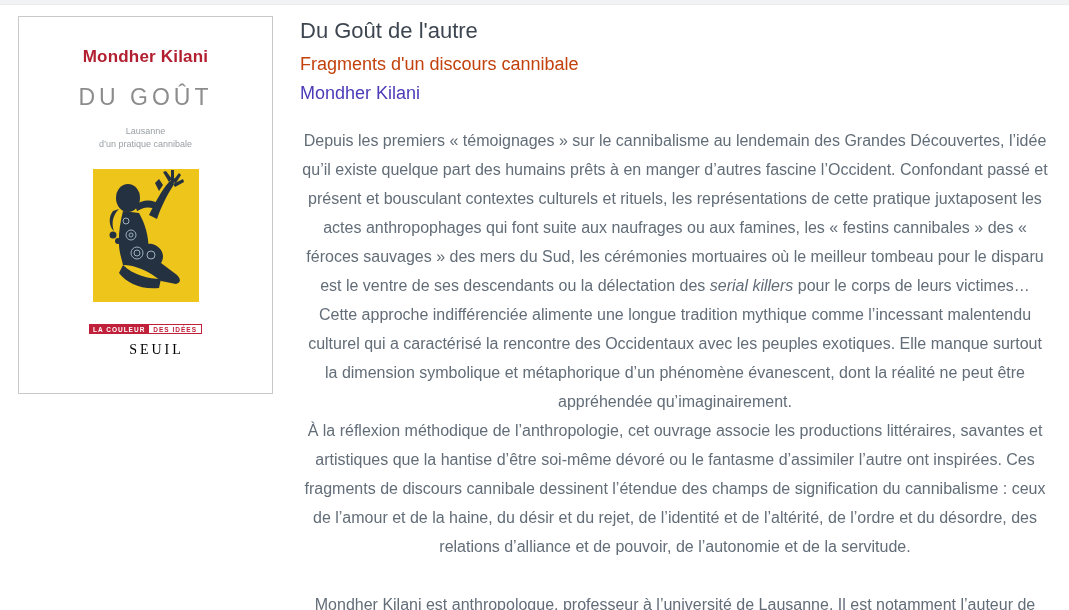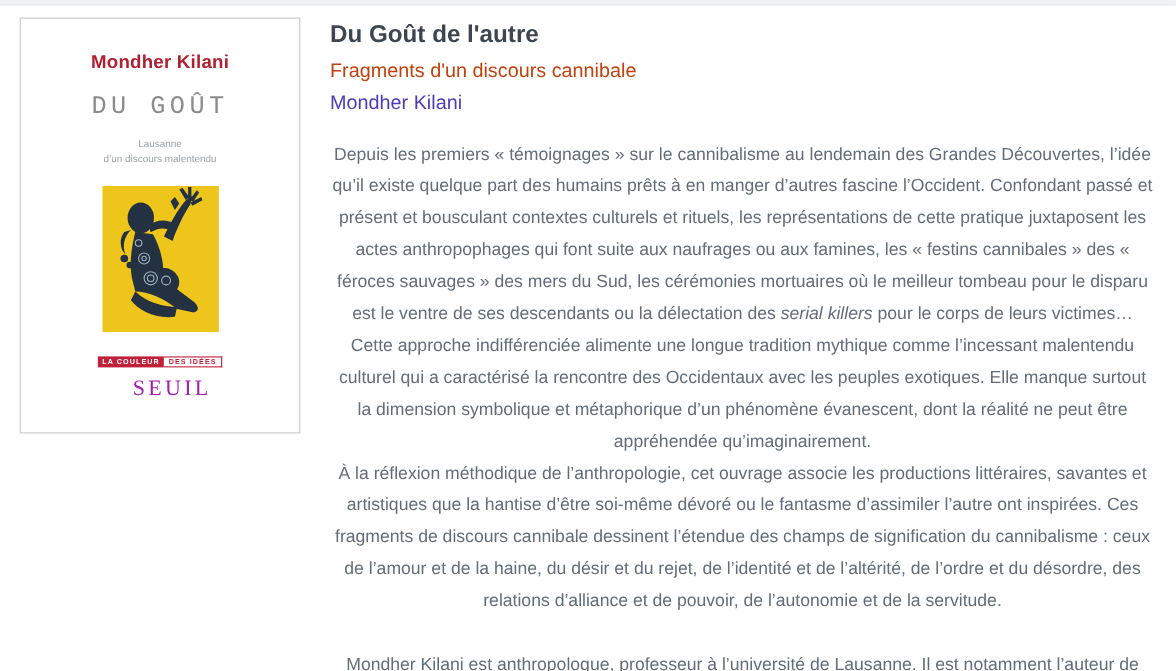--- a/index.html
+++ b/index.html
@@ -7,37 +7,37 @@
               font-family:"Liberation Sans", sans-serif; }
   .top-strip { position:absolute; left:0; top:0; width:1069px; height:5px;
                background:#f1f2f3; border-bottom:1px solid #ececec; }
 
   
   .cover-card { position:absolute; left:18px; top:16px; width:255px; height:378px;
                 background:#ffffff; border:1px solid #c9c9c9;
                 display:flex; flex-direction:column; align-items:center; }
   .cover-author { margin-top:30px; font-size:17px; font-weight:bold; color:#b11f30;
                   letter-spacing:0.2px; }
-  .cover-title { margin-top:16px; font-family:Liberation Mono, monospace;
+  .cover-title { margin-top:16px; font-family:Liberation Sans, sans-serif;
                  font-size:23px; color:#8c8c8c; letter-spacing:4px;
                  text-align:center; line-height:28px; }
   .cover-subtitle { margin-top:14px; font-size:9px; color:#9aa0a4;
                     text-align:center; line-height:13px; }
   .cover-illustration { margin-top:18px; width:106px; height:133px; display:block; }
   .cover-badge { margin-top:22px; font-size:6.5px; font-weight:bold;
                  letter-spacing:1px; display:flex; }
   .badge-left { background:#c0203a; color:#ffffff; padding:2px 4px 1px 4px; }
   .badge-right { background:#ffffff; color:#c0203a; border:1px solid #c0203a;
                  border-left:none; padding:1px 4px 0 4px; }
   .cover-publisher { margin-top:8px; font-family:"Liberation Serif", serif;
-                     font-size:20px; color:#a21caf; letter-spacing:3px;margin-left:22px; }
+                     font-size:14px; color:#000000; letter-spacing:3px;margin-left:22px; }
 
   
   .info { position:absolute; left:300px; top:17px; width:750px; }
-  .book-title { font-size:22px; color:#3d4650; font-weight:700; line-height:28px; }
+  .book-title { font-size:22px; color:#3d4650; font-weight:400; line-height:28px; }
   .book-subtitle { font-size:18px; color:#c2410c; margin-top:7px; line-height:24px; }
   .book-author { font-size:18px; color:#4c3bb8; margin-top:5px; line-height:24px;
                  cursor:pointer; display:inline-block; }
   .rich { font-size:16px; color:#626d78; line-height:29px; }
   .rich p { margin:0;text-align:center; }
   .description { margin-top:21px; }
   .bio { margin-top:29px; }
   .rich i { font-style:italic; }
 </style>
 </head>
@@ -45,21 +45,21 @@
 
 <div class="top-strip"></div>
 
 <div class="cover-card">
   <div class="cover-author">Mondher Kilani</div>
   <div class="cover-title">
     <span>DU GOÛT</span><br>
   </div>
   <div class="cover-subtitle">
     <span>Lausanne</span><br>
-    <span>d’un discours malentendu</span>
+    <span>d’un pratique cannibale</span>
   </div>
   <svg class="cover-illustration" viewBox="0 0 106 133" xmlns="http://www.w3.org/2000/svg">
     <rect x="0" y="0" width="106" height="133" fill="#eec51b"></rect>
     <g fill="#243140" stroke="none">
 
       <path d="M56 46 C62 34 68 22 76 13 L82 9 L80 17 C74 26 68 38 64 50 Z"></path>
 
       <path d="M76 13 L70 3 L73 2 L79 10 Z"></path>
       <path d="M78 12 L78 1 L81 1 L81 11 Z"></path>
       <path d="M79 13 L86 4 L88 6 L83 14 Z"></path>

